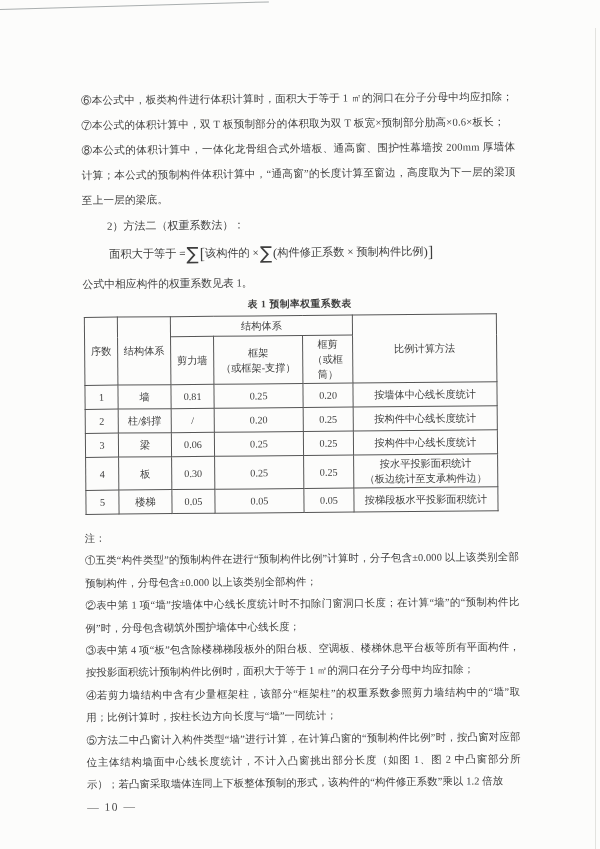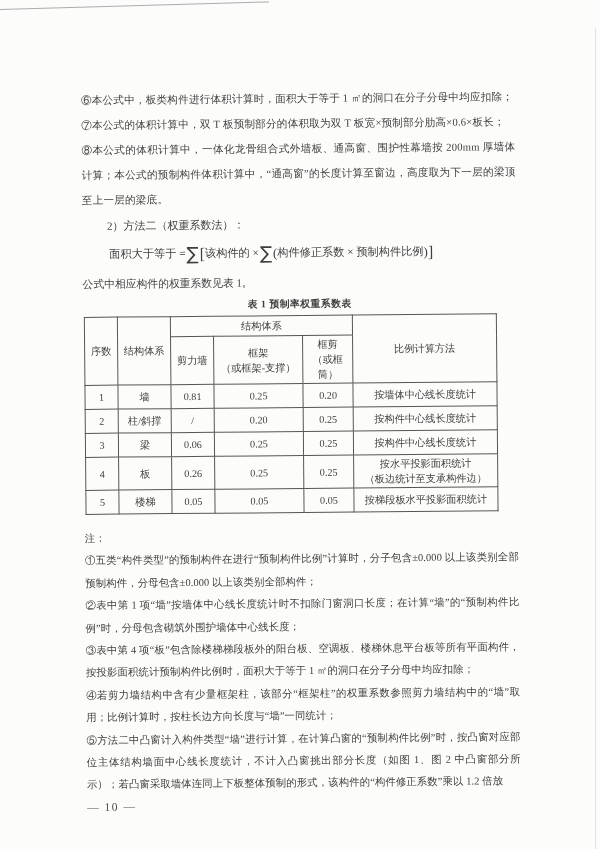--- a/index.html
+++ b/index.html
@@ -109,21 +109,21 @@
         <td>3</td>
         <td>梁</td>
         <td>0.06</td>
         <td>0.25</td>
         <td>0.25</td>
         <td>按构件中心线长度统计</td>
       </tr>
       <tr class="tr-d4">
         <td>4</td>
         <td>板</td>
-        <td>0.26</td>
+        <td>0.30</td>
         <td>0.25</td>
         <td>0.25</td>
         <td>
           <span class="cellblock">按水平投影面积统计</span>
           <span class="cellblock">（板边统计至支承构件边）</span>
         </td>
       </tr>
       <tr class="tr-d">
         <td>5</td>
         <td>楼梯</td>

